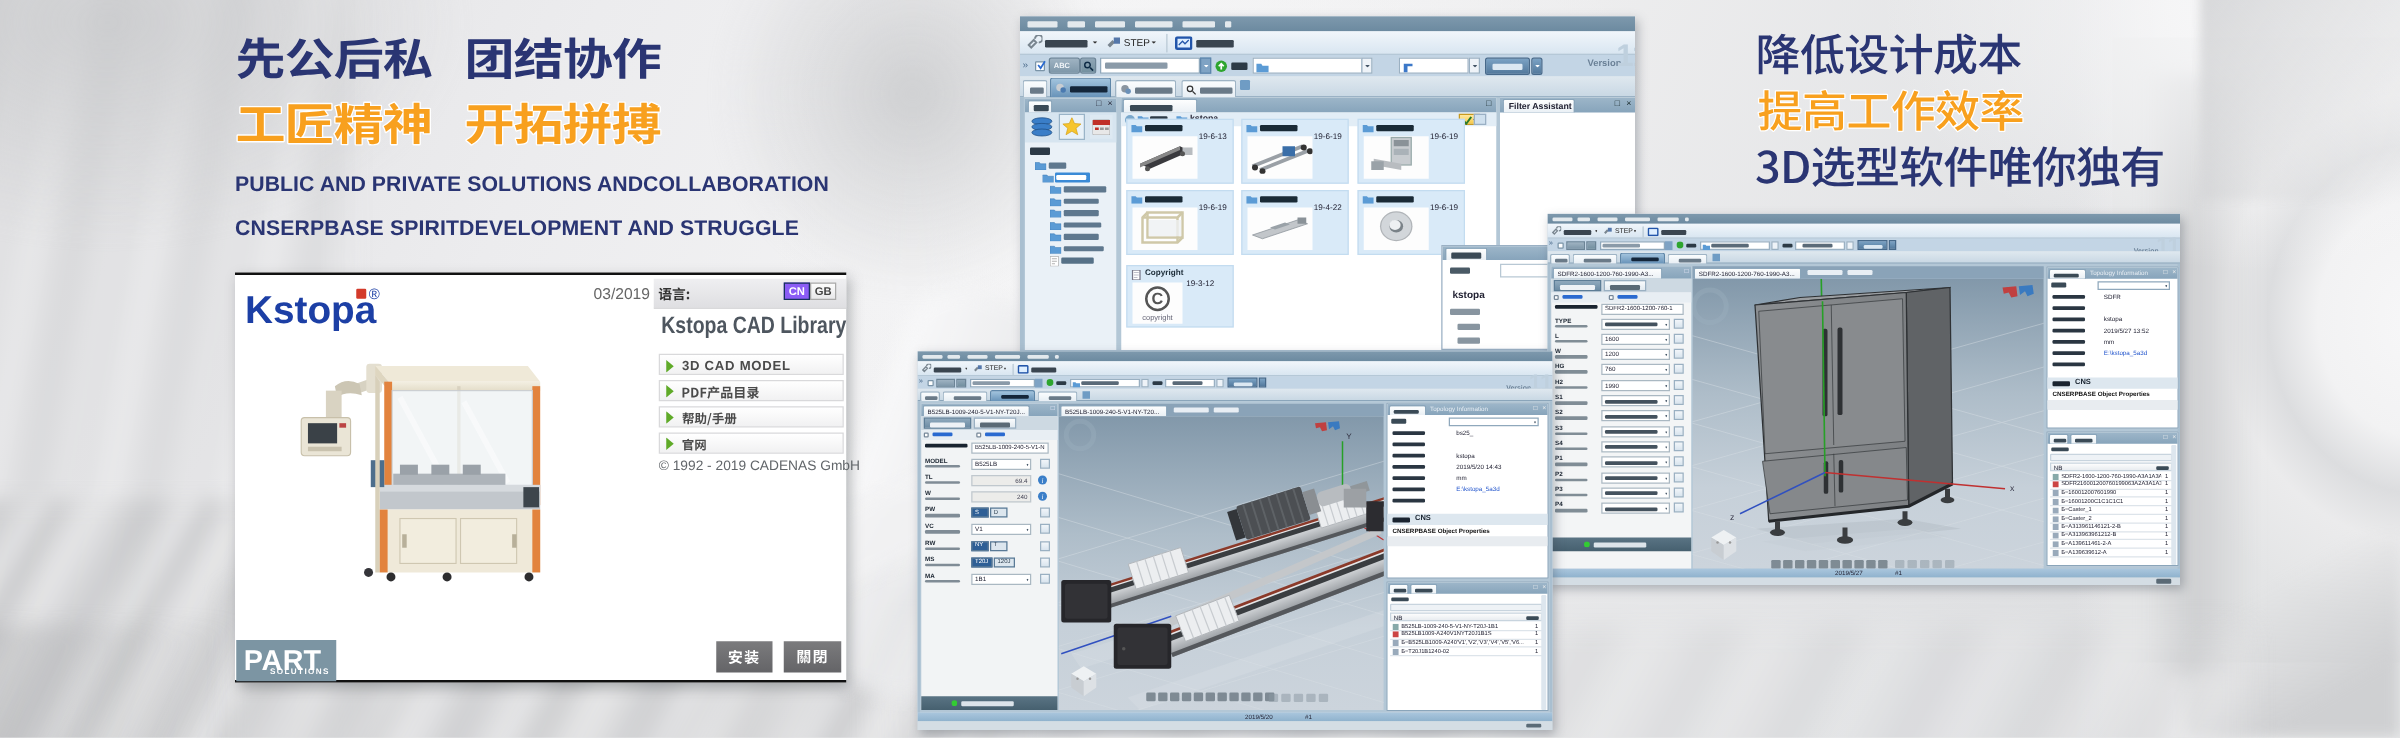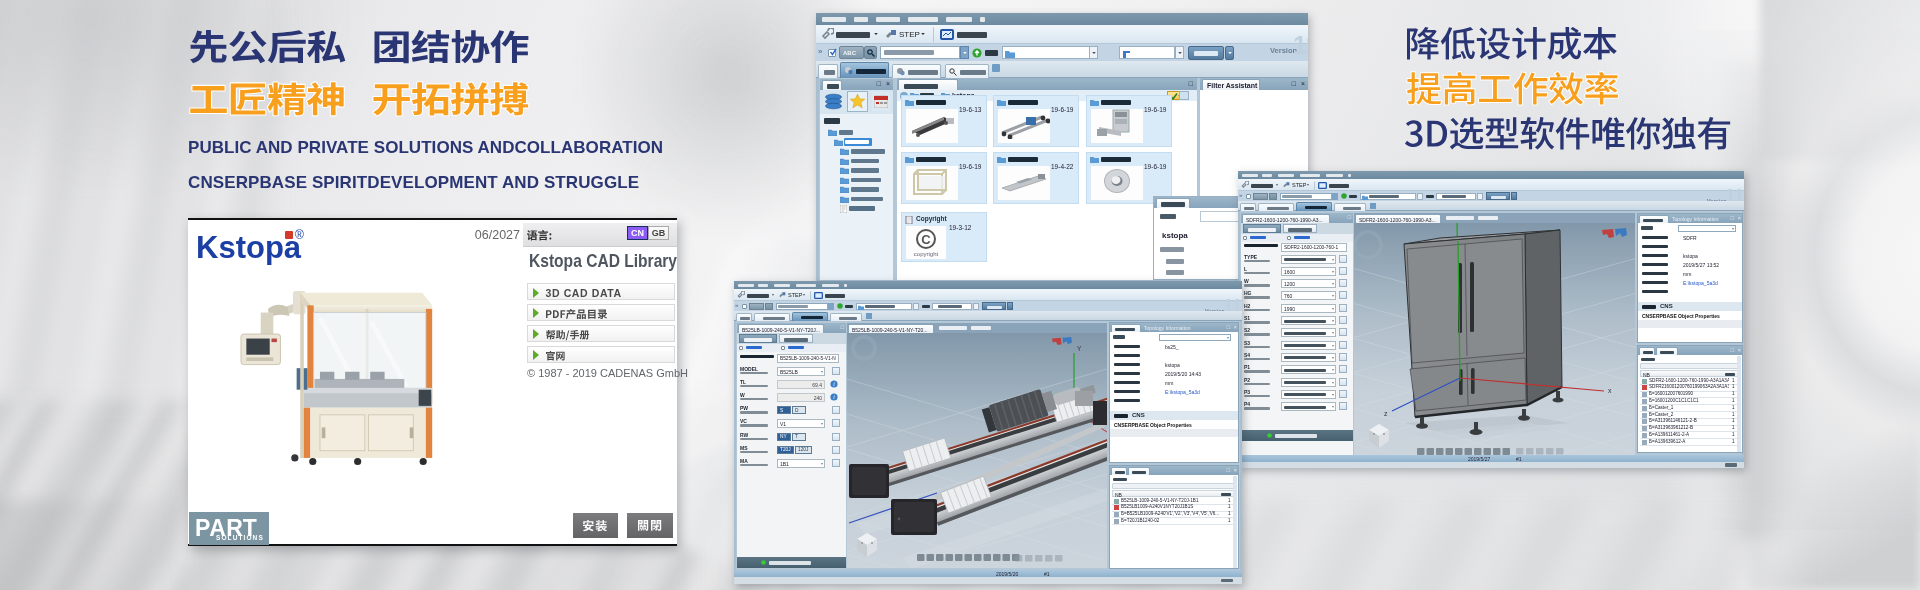--- a/index.html
+++ b/index.html
@@ -51,21 +51,21 @@
 <svg style="position:absolute;left:1404.0px;top:68.5px;" width="216.9" height="38.8" viewBox="-2.1 -32.7 216.9 38.8">
     <path d="M17.8 -21.4V-19.1H28.9V-21.4ZM17.8 -25.9V-23.6H28.9V-25.9ZM14.7 -28.4H32.1V-16.6H14.7ZM13 -14.5H34.1V-11.8H13ZM21.7 -13.1H24.9V1.2L21.7 -0.1ZM17.6 -6.8Q18.5 -4 20 -2.7Q21.5 -1.3 23.6 -0.9Q25.6 -0.5 28 -0.5Q28.4 -0.5 29.3 -0.5Q30.2 -0.5 31.4 -0.5Q32.5 -0.5 33.6 -0.5Q34.6 -0.5 35.1 -0.5Q34.9 -0.2 34.7 0.4Q34.5 0.9 34.3 1.5Q34.2 2 34.1 2.4H32.7H27.8Q25.6 2.4 23.7 2.1Q21.8 1.8 20.3 0.9Q18.7 0 17.5 -1.7Q16.3 -3.3 15.5 -6.1ZM24 -8.1H32.2V-5.5H24ZM15.3 -10.4 18.4 -10Q17.8 -5.7 16.4 -2.5Q15 0.8 12.6 2.9Q12.3 2.6 11.8 2.2Q11.4 1.9 10.9 1.5Q10.4 1.1 10 0.9Q12.4 -0.9 13.6 -3.8Q14.9 -6.7 15.3 -10.4ZM0.9 -11.3Q3.1 -11.8 6.1 -12.6Q9.1 -13.5 12.1 -14.4L12.6 -11.4Q9.8 -10.5 7 -9.6Q4.1 -8.8 1.7 -8.1ZM1.3 -22.6H12.5V-19.6H1.3ZM5.5 -29.5H8.7V-1Q8.7 0.2 8.4 0.9Q8.1 1.6 7.4 2Q6.7 2.4 5.5 2.5Q4.4 2.6 2.6 2.6Q2.6 2 2.3 1.1Q2 0.2 1.7 -0.4Q2.8 -0.4 3.7 -0.4Q4.6 -0.4 4.9 -0.4Q5.3 -0.4 5.4 -0.6Q5.5 -0.7 5.5 -1.1Z M37.6 -26H69.3V-23.2H37.6ZM46.1 -19.2V-16.6H61V-19.2ZM42.7 -21.5H64.6V-14.3H42.7ZM38.7 -12.5H67.3V-9.8H42V2.9H38.7ZM64.9 -12.5H68.3V-0.3Q68.3 0.8 68 1.4Q67.6 2 66.8 2.3Q65.9 2.6 64.6 2.6Q63.3 2.7 61.5 2.7Q61.4 2.1 61.1 1.4Q60.8 0.7 60.5 0.2Q61.2 0.2 62 0.3Q62.8 0.3 63.4 0.3Q64 0.3 64.2 0.3Q64.9 0.2 64.9 -0.3ZM51 -28.9 54.4 -29.6Q54.9 -28.6 55.4 -27.2Q55.9 -25.9 56.2 -25L52.6 -24Q52.3 -25 51.9 -26.3Q51.4 -27.7 51 -28.9ZM47.3 -8.1H61V-0.6H47.3V-3H58V-5.7H47.3ZM45.5 -8.1H48.7V1H45.5Z M74.7 -25.7H103.4V-22.2H74.7ZM72.8 -2.9H105.4V0.4H72.8ZM87 -23.9H90.8V-1.6H87Z M124.1 -23.7H141.3V-20.5H122.5ZM128.7 -16.1H140.4V-13.1H128.7ZM128.7 -8.4H140.9V-5.3H128.7ZM127 -22.7H130.5V2.9H127ZM125.3 -29.1 128.6 -28.3Q127.5 -25.5 126.2 -22.7Q124.8 -20 123.3 -17.6Q121.7 -15.3 120 -13.4Q119.8 -13.7 119.3 -14.2Q118.8 -14.6 118.3 -15.1Q117.8 -15.5 117.4 -15.7Q119.1 -17.3 120.5 -19.5Q122 -21.6 123.2 -24.1Q124.4 -26.6 125.3 -29.1ZM116.2 -29.3 119.5 -28.3Q118.3 -25.4 116.8 -22.4Q115.2 -19.5 113.3 -16.9Q111.5 -14.3 109.5 -12.3Q109.3 -12.7 109 -13.4Q108.7 -14 108.3 -14.7Q107.9 -15.4 107.6 -15.8Q109.3 -17.4 110.9 -19.6Q112.5 -21.8 113.9 -24.3Q115.3 -26.8 116.2 -29.3ZM112.5 -20.1 115.9 -23.4 115.9 -23.3V2.9H112.5Z M143.9 -24.5H160.7V-21.5H143.9ZM147.8 -21 150.7 -20.1Q150.1 -18.6 149.2 -16.9Q148.3 -15.3 147.3 -13.9Q146.3 -12.4 145.4 -11.3Q145.1 -11.5 144.7 -11.9Q144.2 -12.3 143.8 -12.7Q143.3 -13.1 143 -13.3Q144.4 -14.8 145.7 -16.9Q146.9 -18.9 147.8 -21ZM153.8 -15.4 157.1 -14.8Q155.5 -9.2 152.6 -4.9Q149.7 -0.6 145.5 2.2Q145.3 1.8 144.9 1.4Q144.4 0.9 144 0.5Q143.5 0 143.2 -0.3Q147.2 -2.6 149.9 -6.5Q152.6 -10.4 153.8 -15.4ZM153.8 -19.9 156.3 -21.2Q157.1 -20.2 158 -19.1Q158.8 -17.9 159.5 -16.8Q160.2 -15.7 160.5 -14.8L157.9 -13.3Q157.5 -14.2 156.9 -15.4Q156.2 -16.5 155.4 -17.7Q154.6 -18.9 153.8 -19.9ZM146.7 -12.4 149.2 -14.1Q150.6 -12.8 152.1 -11.3Q153.5 -9.9 154.9 -8.3Q156.2 -6.8 157.3 -5.3Q158.4 -3.9 159.2 -2.7L156.4 -0.6Q155.8 -1.8 154.7 -3.3Q153.6 -4.8 152.3 -6.4Q151 -8 149.5 -9.5Q148.1 -11 146.7 -12.4ZM164.5 -23.2H176.4V-20.2H164.5ZM165 -29.5 168.2 -29Q167.6 -25.5 166.6 -22.2Q165.7 -18.9 164.5 -16Q163.2 -13.1 161.5 -10.9Q161.3 -11.3 160.9 -11.7Q160.5 -12.2 160.1 -12.7Q159.7 -13.2 159.3 -13.5Q160.8 -15.4 161.9 -17.9Q163 -20.5 163.7 -23.4Q164.5 -26.4 165 -29.5ZM171.4 -21.2 174.6 -20.8Q173.8 -14.8 172 -10.3Q170.3 -5.7 167.4 -2.4Q164.4 0.9 160 3.1Q159.8 2.8 159.4 2.3Q159 1.8 158.5 1.4Q158 0.9 157.7 0.6Q162 -1.3 164.8 -4.3Q167.5 -7.2 169.1 -11.5Q170.7 -15.7 171.4 -21.2ZM165.1 -18.2Q166 -14.2 167.6 -10.6Q169.2 -7 171.6 -4.1Q173.9 -1.3 177 0.3Q176.6 0.6 176.2 1.1Q175.7 1.5 175.3 2Q174.9 2.5 174.6 2.9Q171.4 1 169 -2Q166.6 -5.1 164.9 -9.1Q163.3 -13.1 162.2 -17.6ZM149.1 -28.5 152 -29.6Q152.8 -28.6 153.5 -27.4Q154.2 -26.2 154.5 -25.4L151.5 -24.2Q151.2 -25.1 150.5 -26.3Q149.8 -27.5 149.1 -28.5Z M193.7 -9.8H197.3V2.9H193.7ZM179.2 -7.1H211.8V-4H179.2ZM180 -26.5H211.4V-23.5H180ZM207.2 -22.5 210 -20.8Q208.8 -19.6 207.4 -18.5Q205.9 -17.3 204.7 -16.5L202.2 -18Q203 -18.6 203.9 -19.4Q204.8 -20.1 205.7 -20.9Q206.5 -21.8 207.2 -22.5ZM197.3 -15.4 199.8 -16.3Q200.6 -15.4 201.4 -14.3Q202.2 -13.2 202.8 -12.2Q203.5 -11.1 203.8 -10.2L201.2 -9.2Q200.9 -10 200.2 -11.1Q199.6 -12.2 198.9 -13.3Q198.1 -14.5 197.3 -15.4ZM179.3 -12Q181 -12.7 183.4 -13.7Q185.8 -14.7 188.2 -15.8L188.9 -13.4Q186.9 -12.3 184.8 -11.3Q182.7 -10.2 180.9 -9.4ZM180.3 -20.5 182.6 -22.3Q183.5 -21.8 184.6 -21.1Q185.6 -20.5 186.6 -19.8Q187.5 -19.1 188.1 -18.5L185.7 -16.5Q185.2 -17.1 184.2 -17.8Q183.3 -18.5 182.3 -19.3Q181.3 -20 180.3 -20.5ZM201.7 -14 204.1 -15.8Q205.3 -15.1 206.7 -14.3Q208 -13.5 209.3 -12.6Q210.5 -11.8 211.3 -11.1L208.8 -9.1Q208.1 -9.8 206.9 -10.7Q205.7 -11.5 204.3 -12.4Q203 -13.3 201.7 -14ZM189.8 -16.6Q189.7 -16.9 189.5 -17.4Q189.4 -17.9 189.2 -18.4Q189 -18.9 188.8 -19.2Q189.2 -19.3 189.6 -19.6Q190.1 -19.9 190.5 -20.4Q190.8 -20.7 191.4 -21.5Q192.1 -22.3 192.8 -23.4Q193.6 -24.5 194.1 -25.7L197 -24.6Q195.9 -22.7 194.4 -21Q192.9 -19.3 191.5 -18.1V-18Q191.5 -18 191.3 -17.9Q191 -17.7 190.7 -17.5Q190.3 -17.3 190.1 -17Q189.8 -16.8 189.8 -16.6ZM189.8 -16.6 189.8 -18.8 191.3 -19.6 198.2 -20Q198 -19.4 197.8 -18.6Q197.7 -17.9 197.6 -17.4Q195.3 -17.3 193.9 -17.1Q192.5 -17 191.7 -16.9Q190.8 -16.8 190.4 -16.7Q190 -16.7 189.8 -16.6ZM189.1 -9.6Q189 -9.9 188.8 -10.4Q188.7 -10.9 188.5 -11.4Q188.3 -11.9 188.1 -12.3Q188.8 -12.4 189.5 -12.9Q190.2 -13.4 191.1 -14.1Q191.7 -14.5 192.6 -15.3Q193.6 -16.2 194.8 -17.4Q196.1 -18.6 197.3 -20Q198.6 -21.4 199.7 -22.8L202.4 -21.3Q199.8 -18.3 196.8 -15.7Q193.9 -13 190.9 -11V-10.9Q190.9 -10.9 190.7 -10.8Q190.4 -10.7 190 -10.5Q189.6 -10.3 189.4 -10Q189.1 -9.8 189.1 -9.6ZM189.1 -9.6 189 -11.8 190.6 -12.7 201.5 -13.6Q201.4 -13 201.4 -12.3Q201.3 -11.5 201.3 -11.1Q197.6 -10.7 195.3 -10.5Q193 -10.3 191.8 -10.1Q190.5 -10 190 -9.8Q189.4 -9.7 189.1 -9.6ZM192.7 -28.9 196.1 -29.7Q196.8 -28.9 197.5 -27.8Q198.2 -26.8 198.5 -26L195 -24.9Q194.7 -25.7 194 -26.9Q193.4 -28 192.7 -28.9Z" fill="#f8a01e" stroke="#ffffff" stroke-width="2" stroke-linejoin="round" paint-order="stroke"></path>
   </svg>
 <svg style="position:absolute;left:1404.0px;top:115.5px;" width="327.2" height="34.6" viewBox="0.0 -30.5 327.2 34.6">
     <path d="M9.6 0.5Q7.6 0.5 5.9 -0Q4.3 -0.5 3.1 -1.3Q1.9 -2.1 1 -3.1L3 -5.7Q4.2 -4.5 5.7 -3.7Q7.2 -2.8 9.3 -2.8Q10.8 -2.8 11.9 -3.4Q13 -3.9 13.7 -4.8Q14.3 -5.8 14.3 -7.1Q14.3 -8.5 13.6 -9.6Q12.9 -10.6 11.2 -11.2Q9.5 -11.8 6.5 -11.8V-14.8Q9.1 -14.8 10.6 -15.4Q12.1 -16 12.8 -17Q13.4 -18 13.4 -19.3Q13.4 -21 12.3 -22Q11.3 -23 9.4 -23Q7.8 -23 6.5 -22.3Q5.2 -21.6 4.1 -20.6L1.9 -23.1Q3.5 -24.5 5.4 -25.3Q7.2 -26.2 9.5 -26.2Q11.9 -26.2 13.7 -25.4Q15.6 -24.6 16.6 -23.2Q17.6 -21.7 17.6 -19.6Q17.6 -17.3 16.4 -15.8Q15.2 -14.3 13.1 -13.5V-13.4Q14.6 -13 15.8 -12.1Q17.1 -11.3 17.8 -10Q18.5 -8.6 18.5 -6.9Q18.5 -4.6 17.3 -2.9Q16.1 -1.3 14.1 -0.4Q12.1 0.5 9.6 0.5Z M23.4 0V-25.7H30.3Q34.4 -25.7 37.2 -24.3Q40.1 -22.8 41.6 -20Q43.1 -17.2 43.1 -13Q43.1 -8.8 41.6 -5.9Q40.1 -3 37.3 -1.5Q34.5 0 30.5 0ZM27.6 -3.3H30Q32.8 -3.3 34.8 -4.4Q36.8 -5.5 37.8 -7.6Q38.7 -9.8 38.7 -13Q38.7 -16.2 37.8 -18.3Q36.8 -20.4 34.8 -21.4Q32.8 -22.4 30 -22.4H27.6Z M56 -17.4H78.8V-14.5H56ZM60.2 -24.8H77.3V-22H60.2ZM66 -29.3H69.4V-16.2H66ZM60.2 -28.4 63.4 -27.7Q62.6 -25.1 61.4 -22.6Q60.1 -20.2 58.7 -18.5Q58.4 -18.8 57.8 -19.1Q57.3 -19.4 56.8 -19.8Q56.3 -20.1 55.8 -20.3Q57.3 -21.8 58.4 -23.9Q59.5 -26.1 60.2 -28.4ZM68.7 -15.8H72.1V-7.2Q72.1 -6.6 72.2 -6.4Q72.4 -6.2 73 -6.2Q73.1 -6.2 73.4 -6.2Q73.7 -6.2 74.1 -6.2Q74.4 -6.2 74.8 -6.2Q75.1 -6.2 75.2 -6.2Q75.6 -6.2 75.8 -6.5Q76 -6.7 76.1 -7.6Q76.2 -8.4 76.3 -10.1Q76.6 -9.9 77.1 -9.6Q77.6 -9.3 78.2 -9.1Q78.8 -9 79.2 -8.8Q79.1 -6.6 78.7 -5.3Q78.3 -4.1 77.6 -3.6Q76.8 -3.1 75.6 -3.1Q75.4 -3.1 75 -3.1Q74.5 -3.1 74 -3.1Q73.5 -3.1 73.1 -3.1Q72.7 -3.1 72.4 -3.1Q70.9 -3.1 70.1 -3.5Q69.3 -3.9 69 -4.8Q68.7 -5.7 68.7 -7.2ZM62.4 -15.8H65.8Q65.6 -13.5 65.1 -11.6Q64.6 -9.7 63.7 -8Q62.8 -6.4 61.2 -5.1Q59.6 -3.8 57.2 -2.8Q57 -3.3 56.6 -3.8Q56.3 -4.3 55.9 -4.8Q55.5 -5.2 55.1 -5.5Q57.2 -6.3 58.6 -7.3Q59.9 -8.3 60.7 -9.6Q61.5 -10.9 61.8 -12.5Q62.2 -14 62.4 -15.8ZM46.4 -26.5 49 -28.4Q50.1 -27.6 51.2 -26.6Q52.3 -25.6 53.2 -24.6Q54.1 -23.6 54.7 -22.8L51.9 -20.7Q51.4 -21.6 50.5 -22.6Q49.6 -23.6 48.5 -24.7Q47.4 -25.7 46.4 -26.5ZM53.8 -16.1V-2.7H50.6V-13H46.3V-16.1ZM53.5 -4Q54.4 -4 55.2 -3.4Q56 -2.8 57.3 -2Q59 -1 61.3 -0.8Q63.6 -0.5 66.4 -0.5Q68.4 -0.5 70.7 -0.6Q73 -0.7 75.3 -0.8Q77.6 -1 79.4 -1.2Q79.2 -0.8 79 -0.1Q78.8 0.5 78.6 1.2Q78.5 1.8 78.4 2.2Q77.4 2.3 75.9 2.4Q74.4 2.4 72.7 2.5Q71 2.5 69.3 2.6Q67.7 2.6 66.4 2.6Q63.2 2.6 60.9 2.2Q58.6 1.9 56.8 0.9Q55.8 0.2 54.9 -0.4Q54.1 -1 53.5 -1Q52.8 -1 52 -0.4Q51.1 0.1 50.1 1.1Q49.2 2 48.2 3.1L45.9 0.2Q47.2 -0.9 48.6 -1.9Q49.9 -2.8 51.2 -3.4Q52.5 -4 53.5 -4Z M83.3 -28.1H99.7V-25.2H83.3ZM82.1 -20.9H100.5V-18H82.1ZM81.6 -1.3H114.2V1.8H81.6ZM85.3 -8H110.4V-5H85.3ZM93.5 -27H96.7V-10.8H93.5ZM96.2 -11.4H99.7V0.9H96.2ZM102.4 -27.5H105.5V-15.7H102.4ZM109 -29.2H112.3V-13.8Q112.3 -12.6 112 -11.9Q111.7 -11.3 110.8 -10.9Q109.9 -10.5 108.5 -10.4Q107.1 -10.3 105.2 -10.3Q105.1 -11 104.8 -11.8Q104.5 -12.7 104.1 -13.3Q105.6 -13.3 106.7 -13.3Q107.9 -13.2 108.3 -13.3Q108.8 -13.3 108.9 -13.4Q109 -13.5 109 -13.9ZM86.5 -26.9H89.6V-20.9Q89.6 -19 89.2 -17Q88.8 -15 87.5 -13.1Q86.3 -11.3 83.8 -9.9Q83.6 -10.2 83.2 -10.7Q82.8 -11.1 82.4 -11.6Q81.9 -12 81.6 -12.2Q83.8 -13.4 84.8 -14.9Q85.9 -16.3 86.2 -17.9Q86.5 -19.5 86.5 -20.9Z M136.1 -24.3H147.5V-21.3H136.1ZM136.2 -29.5 139.5 -29Q139.1 -26.1 138.4 -23.3Q137.6 -20.5 136.7 -18.1Q135.7 -15.7 134.4 -13.9Q134.1 -14.1 133.6 -14.5Q133.1 -14.9 132.6 -15.2Q132 -15.5 131.6 -15.7Q132.9 -17.4 133.8 -19.5Q134.7 -21.7 135.3 -24.3Q135.9 -26.8 136.2 -29.5ZM146.7 -24.3H147.2L147.7 -24.4L150 -23.8Q149.6 -22.2 149.2 -20.4Q148.8 -18.6 148.4 -17Q148 -15.4 147.6 -14.2L144.8 -14.9Q145.2 -16 145.5 -17.5Q145.8 -19 146.2 -20.7Q146.5 -22.3 146.7 -23.8ZM138.9 -18H142.2V-16.4Q142.2 -14.4 141.9 -11.9Q141.6 -9.5 140.8 -6.9Q140 -4.3 138.2 -1.8Q136.5 0.7 133.5 3Q133.2 2.6 132.8 2.2Q132.3 1.8 131.8 1.4Q131.3 1 130.9 0.7Q133.7 -1.3 135.3 -3.5Q136.9 -5.8 137.7 -8.1Q138.5 -10.4 138.7 -12.5Q138.9 -14.7 138.9 -16.4ZM141.9 -13.4Q142.6 -10.4 143.6 -7.7Q144.7 -5 146.4 -3Q148 -1 150.3 0.2Q149.9 0.5 149.5 1Q149 1.5 148.7 2Q148.3 2.5 148 2.9Q145.6 1.5 143.8 -0.9Q142.1 -3.2 141 -6.3Q139.8 -9.4 139.1 -12.9ZM116.9 -25.5H132.5V-22.4H116.9ZM125 -19.8H128.1V2.8H125ZM116.5 -6.2Q118.5 -6.4 121.1 -6.8Q123.7 -7.1 126.7 -7.5Q129.6 -7.9 132.5 -8.3L132.7 -5.3Q128.6 -4.6 124.5 -4Q120.4 -3.3 117.2 -2.8ZM118.5 -11.3Q118.4 -11.6 118.2 -12.1Q118 -12.6 117.8 -13.2Q117.6 -13.7 117.4 -14.1Q118 -14.3 118.4 -15Q118.9 -15.7 119.4 -16.9Q119.7 -17.5 120.2 -18.7Q120.7 -20 121.3 -21.7Q121.9 -23.5 122.5 -25.5Q123.1 -27.4 123.5 -29.4L126.8 -28.8Q126.1 -25.9 125.1 -23.1Q124.1 -20.3 123.1 -17.7Q122 -15.1 120.9 -13.1V-13Q120.9 -13 120.5 -12.8Q120.2 -12.6 119.7 -12.4Q119.2 -12.1 118.9 -11.8Q118.5 -11.5 118.5 -11.3ZM118.5 -11.3V-13.9L120.2 -14.8H132.2L132.2 -11.8H121.4Q120.4 -11.8 119.6 -11.6Q118.7 -11.5 118.5 -11.3Z M172.2 -29H175.6V2.9H172.2ZM166 -27.6 169.3 -27Q168.8 -24.6 168.1 -22.3Q167.4 -19.9 166.5 -17.9Q165.6 -15.8 164.6 -14.3Q164.3 -14.5 163.7 -14.8Q163.2 -15.1 162.6 -15.4Q162.1 -15.7 161.6 -15.9Q162.7 -17.3 163.5 -19.2Q164.3 -21.1 165 -23.3Q165.6 -25.4 166 -27.6ZM166.8 -22.5H183.6V-19.3H165.9ZM162.1 -12.3H185.2V-9H162.1ZM159.9 -29.3 163.1 -28.4Q162 -25.4 160.5 -22.5Q159 -19.6 157.2 -17Q155.4 -14.4 153.5 -12.4Q153.3 -12.8 153 -13.4Q152.7 -14.1 152.3 -14.7Q151.9 -15.4 151.6 -15.8Q153.3 -17.4 154.8 -19.6Q156.4 -21.8 157.7 -24.3Q159 -26.8 159.9 -29.3ZM156.3 -20.1 159.5 -23.2 159.6 -23.2V2.9H156.3Z M203.9 -16.4H219.2V-13.4H203.9ZM203.9 -9.6H219.2V-6.6H203.9ZM203.8 -2.5H220.6V0.5H203.8ZM210.6 -22.1H213.8V-0.9H210.6ZM205.3 -23.2H220V-20.2H205.3V3H202.1V-21.2L204.1 -23.2ZM205 -29.3 208.4 -28.4Q207.5 -26 206.2 -23.4Q205 -20.8 203.4 -18.4Q201.9 -16 200.1 -14.1Q199.8 -14.5 199.5 -15Q199.1 -15.5 198.7 -15.9Q198.3 -16.4 198 -16.7Q199.6 -18.3 200.9 -20.5Q202.3 -22.7 203.3 -25Q204.4 -27.3 205 -29.3ZM209.8 -28.1 212.6 -29.2Q213.4 -28 214.1 -26.6Q214.9 -25.2 215.2 -24.2L212.2 -22.9Q211.9 -23.9 211.2 -25.4Q210.5 -26.9 209.8 -28.1ZM190.2 -26.4H198.2V-5.7H190.2V-8.9H195.1V-23.2H190.2ZM188.5 -26.4H191.6V-3H188.5Z M238 -29.3 241.4 -28.6Q240.6 -25.8 239.6 -23.2Q238.6 -20.5 237.4 -18.2Q236.1 -15.9 234.7 -14.1Q234.4 -14.4 233.9 -14.8Q233.4 -15.2 232.9 -15.6Q232.4 -16 232 -16.3Q233.3 -17.8 234.5 -19.9Q235.6 -22 236.5 -24.4Q237.4 -26.8 238 -29.3ZM237.2 -14.2 240.6 -13.6Q240 -11.3 239.2 -9.1Q238.4 -7 237.5 -5.1Q236.5 -3.2 235.4 -1.7Q235.1 -2 234.6 -2.3Q234 -2.7 233.5 -3Q232.9 -3.3 232.5 -3.5Q234.1 -5.4 235.3 -8.3Q236.5 -11.2 237.2 -14.2ZM238.2 -22.9H253.8V-19.9H236.9ZM243.1 -21.6H246.5V-0.9Q246.5 0.4 246.2 1.1Q245.9 1.9 245.1 2.3Q244.2 2.7 243 2.8Q241.8 3 240 3Q239.9 2.3 239.6 1.3Q239.2 0.3 238.8 -0.4Q240.1 -0.3 241.1 -0.3Q242.2 -0.3 242.5 -0.3Q242.9 -0.3 243 -0.5Q243.1 -0.6 243.1 -0.9ZM248.5 -13.5 251.6 -14.5Q252.6 -12.7 253.5 -10.6Q254.3 -8.5 254.9 -6.5Q255.6 -4.5 255.9 -2.9L252.6 -1.8Q252.4 -3.4 251.8 -5.4Q251.1 -7.5 250.3 -9.6Q249.5 -11.7 248.5 -13.5ZM252.8 -22.9H253.3L253.8 -23.1L256.2 -22.6Q255.9 -20.6 255.4 -18.4Q255 -16.3 254.6 -14.8L251.7 -15.3Q251.9 -16.2 252.1 -17.5Q252.3 -18.7 252.5 -20Q252.7 -21.3 252.8 -22.5ZM230.6 -29.3 233.8 -28.4Q232.6 -25.4 231 -22.5Q229.5 -19.6 227.6 -17Q225.8 -14.4 223.8 -12.4Q223.7 -12.8 223.3 -13.4Q223 -14.1 222.6 -14.7Q222.3 -15.4 221.9 -15.8Q223.7 -17.4 225.3 -19.6Q226.9 -21.8 228.2 -24.3Q229.6 -26.8 230.6 -29.3ZM227 -20.1 230.2 -23.2 230.2 -23.2V2.9H227Z M278.5 -29.4H282V-0.4H278.5ZM269 -1.5Q271.5 -1.7 274.7 -2Q278 -2.3 281.7 -2.6Q285.3 -3 289 -3.4L289 -0.2Q285.6 0.3 282.1 0.7Q278.6 1 275.4 1.4Q272.2 1.7 269.6 2ZM284.3 -7.4 287.5 -8.3Q288.3 -6.7 289.1 -4.9Q289.9 -3 290.7 -1.3Q291.4 0.4 291.8 1.7L288.4 2.8Q288 1.5 287.3 -0.2Q286.7 -2 285.9 -3.9Q285.1 -5.8 284.3 -7.4ZM274.2 -19.9V-12.2H286.2V-19.9ZM270.9 -22.8H289.7V-9.4H270.9ZM258.5 -27.1 260.9 -28.9Q263.5 -26.8 265 -24.6Q266.5 -22.4 267.3 -20.1Q268.1 -17.8 268.3 -15.3Q268.6 -12.9 268.6 -10.4Q268.6 -7.9 268.4 -5.6Q268.3 -3.3 267.8 -1.5Q267.4 0.3 266.6 1.3Q266.2 1.8 265.7 2.1Q265.2 2.5 264.5 2.6Q263.5 2.8 262.4 2.8Q261.3 2.8 260.1 2.8Q260 2 259.8 1.2Q259.6 0.3 259.1 -0.4Q260.5 -0.3 261.4 -0.3Q262.4 -0.3 263 -0.3Q263.8 -0.4 264.2 -1Q264.6 -1.5 264.9 -2.9Q265.1 -4.3 265.2 -6.3Q265.4 -8.3 265.4 -10.5Q265.4 -12.9 265.1 -15.1Q264.8 -17.3 264.1 -19.3Q263.4 -21.4 262.1 -23.4Q260.7 -25.3 258.5 -27.1ZM265.6 -16.3 268.1 -14.8Q267.3 -13.1 266 -11.3Q264.6 -9.5 263.2 -7.9Q261.7 -6.3 260.2 -5.2Q259.8 -5.8 259.1 -6.5Q258.5 -7.3 257.9 -7.7Q259.3 -8.6 260.8 -10Q262.3 -11.4 263.6 -13.1Q264.8 -14.7 265.6 -16.3ZM267.2 -28.8 270.2 -27.4Q268.4 -24.3 265.8 -21.4Q263.2 -18.5 260.3 -16.4Q260.1 -16.7 259.7 -17.1Q259.3 -17.5 258.8 -17.9Q258.4 -18.3 258 -18.5Q259.8 -19.8 261.6 -21.5Q263.3 -23.2 264.8 -25.1Q266.2 -27 267.2 -28.8Z M294.4 -25.1H326.2V-22H294.4ZM303.6 -12.6H320V-9.8H303.6ZM301.2 -18.5H319.5V-15.6H304.5V2.9H301.2ZM318.7 -18.5H322.1V-0.9Q322.1 0.4 321.7 1.2Q321.4 2 320.4 2.4Q319.4 2.7 317.9 2.8Q316.3 2.9 314 2.9Q313.9 2.2 313.6 1.3Q313.3 0.4 313 -0.3Q314.1 -0.3 315.1 -0.2Q316.1 -0.2 316.8 -0.2Q317.6 -0.2 317.9 -0.2Q318.4 -0.2 318.6 -0.4Q318.7 -0.6 318.7 -0.9ZM305.9 -29.5 309.4 -28.7Q308.2 -24.8 306.3 -21.1Q304.4 -17.3 301.8 -14Q299.2 -10.7 295.7 -8.4Q295.5 -8.7 295.1 -9.2Q294.6 -9.7 294.2 -10.1Q293.8 -10.6 293.5 -10.9Q295.9 -12.5 297.9 -14.6Q299.9 -16.7 301.4 -19.2Q303 -21.6 304.1 -24.3Q305.2 -26.9 305.9 -29.5ZM303.6 -6.7H320V-3.9H303.6Z" fill="#2a3573"></path>
   </svg>
 <div class="abs" style="left:188px;top:218px;width:489px;height:328px;background:#fff;border-top:2px solid #111;border-bottom:2px solid #111;box-shadow:3px 4px 10px rgba(80,85,90,.4)">
 <div class="abs" style="left:8px;top:10px;font-size:31px;font-weight:bold;color:#1c3fa5;letter-spacing:0px;font-family:'Liberation Sans',sans-serif">Kstopa</div>
 <i style="position:absolute;left:97px;top:11px;width:7.5px;height:7.5px;background:#d33a2a;border-radius:1px"></i>
 <div class="abs" style="left:107px;top:8px;font-size:12px;color:#1c3fa5">®</div>
-<div class="abs" style="left:250px;top:8px;width:82px;text-align:right;font-size:12.5px;color:#666">06/2027</div>
+<div class="abs" style="left:250px;top:8px;width:82px;text-align:right;font-size:12.5px;color:#666">03/2019</div>
 <svg class="abs" style="left:26px;top:62px" width="220" height="184" viewBox="0 0 245 205">
 <defs>
 <linearGradient id="mg1" x1="0" y1="0" x2="0" y2="1">
           <stop offset="0" stop-color="#f3efe2"></stop>
           <stop offset="1" stop-color="#e4ddc9"></stop>
         </linearGradient>
 <linearGradient id="mg2" x1="0" y1="0" x2="1" y2="0">
           <stop offset="0" stop-color="#d8d0ba"></stop>
           <stop offset="1" stop-color="#efe9d8"></stop>
         </linearGradient>
@@ -124,21 +124,21 @@
 <svg style="position:absolute;left:338.0px;top:9.0px;" width="26.4" height="12.4" viewBox="-0.6 -10.4 26.4 12.4">
       <path d="M0.8 -8.4C1.5 -7.9 2.2 -7.1 2.6 -6.6L3.5 -7.5C3.1 -8 2.3 -8.7 1.7 -9.2ZM4.2 -7V-5.9H5.5L5.2 -4.9H3.5V-3.7H10.7V-4.9H9.5C9.5 -5.5 9.6 -6.3 9.6 -7L8.7 -7.1L8.5 -7H7.1L7.2 -7.8H10.3V-9H3.9V-7.8H5.9L5.7 -7ZM6.6 -4.9 6.8 -5.9H8.3L8.2 -4.9ZM1.8 0.8C2 0.6 2.4 0.3 4.3 -1V1H5.5V0.6H8.6V0.9H10V-3.1H4.3V-1.2C4.2 -1.5 4.1 -1.9 4 -2.2L2.9 -1.4V-6H0.4V-4.7H1.7V-1.3C1.7 -0.8 1.4 -0.5 1.2 -0.3C1.4 -0 1.7 0.5 1.8 0.8ZM5.5 -0.5V-1.9H8.6V-0.5Z M13 -4.4V-3.3H20.1V-4.4ZM13 -6.1V-5.1H20.1V-6.1ZM12.9 -2.6V1H14.2V0.6H18.8V0.9H20.2V-2.6ZM14.2 -0.5V-1.5H18.8V-0.5ZM15.3 -9.1C15.6 -8.7 15.9 -8.2 16 -7.9H11.5V-6.7H21.5V-7.9H17.6C17.4 -8.3 17 -8.9 16.7 -9.4Z M23.8 -4C24.4 -4 24.8 -4.5 24.8 -5.1C24.8 -5.7 24.4 -6.1 23.8 -6.1C23.2 -6.1 22.8 -5.7 22.8 -5.1C22.8 -4.5 23.2 -4 23.8 -4ZM23.8 0.2C24.4 0.2 24.8 -0.3 24.8 -0.9C24.8 -1.5 24.4 -2 23.8 -2C23.2 -2 22.8 -1.5 22.8 -0.9C22.8 -0.3 23.2 0.2 23.8 0.2Z" fill="#333"></path>
     </svg>
 <div class="abs" style="left:439px;top:6px;width:21px;height:14px;background:#8b5cf6;border:1px solid #16305c;color:#fff;font-size:9px;font-weight:bold;text-align:center;line-height:13px">CN</div>
 <div class="abs" style="left:460px;top:6px;width:21px;height:14px;background:linear-gradient(#fcfcfc,#e8e8ea);border:1px solid #aaa;color:#444;font-size:9px;font-weight:bold;text-align:center;line-height:13px">GB</div>
 <div class="abs" style="left:341px;top:30px;font-size:19px;font-weight:bold;color:#4e565f;white-space:nowrap;transform:scaleX(0.82);transform-origin:left top">Kstopa CAD Library</div>
 <div class="abs" style="left:338.5px;top:63px;width:148px;height:17px;background:linear-gradient(#ffffff,#f1f1f2);border:1px solid #d9d9db">
       <svg class="abs" style="left:4px;top:3.5px" width="8" height="10" viewBox="0 0 8 10">
         <path d="M1 0 L7 5 L1 10 Z" fill="#5faa28"></path>
       </svg>
-      <div class="abs" style="left:18px;top:3px;font-size:10.5px;font-weight:bold;color:#4a4a4a;letter-spacing:.6px">3D CAD DATA</div>
+      <div class="abs" style="left:18px;top:3px;font-size:10.5px;font-weight:bold;color:#4a4a4a;letter-spacing:.6px">3D CAD MODEL</div>
     </div>
 <div class="abs" style="left:338.5px;top:83.8px;width:148px;height:17px;background:linear-gradient(#ffffff,#f1f1f2);border:1px solid #d9d9db">
       <svg class="abs" style="left:4px;top:3.5px" width="8" height="10" viewBox="0 0 8 10">
         <path d="M1 0 L7 5 L1 10 Z" fill="#5faa28"></path>
       </svg>
       <svg style="position:absolute;left:17.0px;top:3.5px;" width="63.2" height="12.1" viewBox="0.0 -10.0 63.2 12.1">
         <path d="M1 0H2.5V-2.8H3.5C5.2 -2.8 6.6 -3.6 6.6 -5.3C6.6 -7.2 5.2 -7.8 3.5 -7.8H1ZM2.5 -4V-6.5H3.4C4.5 -6.5 5 -6.2 5 -5.3C5 -4.4 4.5 -4 3.4 -4Z M8 0H10.2C12.5 0 13.9 -1.3 13.9 -3.9C13.9 -6.5 12.5 -7.8 10.1 -7.8H8ZM9.5 -1.3V-6.5H10C11.4 -6.5 12.3 -5.8 12.3 -3.9C12.3 -2 11.4 -1.3 10 -1.3Z M15.5 0H17V-3.2H19.8V-4.5H17V-6.5H20.2V-7.8H15.5Z M24.9 -8.7C25 -8.4 25.2 -8.1 25.3 -7.8H21.7V-6.6H24.1L23.2 -6.2C23.5 -5.9 23.8 -5.4 24 -5H21.8V-3.5C21.8 -2.4 21.7 -0.9 20.9 0.2C21.2 0.3 21.7 0.8 22 1.1C22.9 -0.2 23.1 -2.2 23.1 -3.5V-3.7H30.5V-5H28.2L29.1 -6.2L27.7 -6.6C27.5 -6.1 27.2 -5.4 26.9 -5H24.5L25.2 -5.3C25.1 -5.7 24.7 -6.2 24.4 -6.6H30.3V-7.8H26.8C26.7 -8.2 26.4 -8.6 26.2 -9Z M34.5 -7.3H38.2V-5.9H34.5ZM33.3 -8.5V-4.7H39.5V-8.5ZM31.9 -3.8V0.9H33.1V0.4H34.6V0.9H35.9V-3.8ZM33.1 -0.8V-2.6H34.6V-0.8ZM36.8 -3.8V0.9H38V0.4H39.7V0.9H40.9V-3.8ZM38 -0.8V-2.6H39.7V-0.8Z M44.4 -4.7H49.3V-3.5H44.4ZM44.4 -5.9V-7.1H49.3V-5.9ZM44.4 -2.3H49.3V-1.1H44.4ZM43.1 -8.3V0.8H44.4V0.2H49.3V0.8H50.6V-8.3Z M53.4 -3.1C54 -2.7 54.9 -2.1 55.3 -1.7L56.2 -2.6C55.7 -3 54.9 -3.5 54.2 -3.9ZM53.4 -8.4V-7.3H59.5L59.5 -6.7H53.8V-5.6H59.5L59.4 -5H52.8V-3.9H56.7V-2.3C55.2 -1.7 53.7 -1.1 52.7 -0.8L53.4 0.4C54.3 -0 55.5 -0.5 56.7 -1.1V-0.3C56.7 -0.1 56.6 -0.1 56.5 -0.1C56.3 -0.1 55.7 -0.1 55.2 -0.1C55.4 0.2 55.6 0.7 55.6 1C56.4 1 57 1 57.4 0.8C57.9 0.6 58 0.4 58 -0.2V-1.7C58.9 -0.7 60 0.1 61.3 0.6C61.5 0.2 61.9 -0.3 62.2 -0.5C61.2 -0.8 60.3 -1.2 59.6 -1.8C60.2 -2.2 60.9 -2.7 61.6 -3.2L60.5 -3.9H62V-5H60.8C60.9 -6.1 60.9 -7.3 61 -8.4L59.9 -8.5L59.7 -8.4ZM58 -3.9H60.4C60 -3.5 59.4 -3 58.8 -2.5C58.5 -2.9 58.2 -3.3 58 -3.7Z" fill="#4a4a4a"></path>
       </svg>
     </div>
 <div class="abs" style="left:338.5px;top:104.7px;width:148px;height:17px;background:linear-gradient(#ffffff,#f1f1f2);border:1px solid #d9d9db">
@@ -150,21 +150,21 @@
       </svg>
     </div>
 <div class="abs" style="left:338.5px;top:125.8px;width:148px;height:17px;background:linear-gradient(#ffffff,#f1f1f2);border:1px solid #d9d9db">
       <svg class="abs" style="left:4px;top:3.5px" width="8" height="10" viewBox="0 0 8 10">
         <path d="M1 0 L7 5 L1 10 Z" fill="#5faa28"></path>
       </svg>
       <svg style="position:absolute;left:17.0px;top:3.5px;" width="20.6" height="11.5" viewBox="-0.4 -9.6 20.6 11.5">
         <path d="M3.1 -4.9H6.9V-4.2H3.1ZM1.9 -6V0.9H3.1V0.5H7.2V0.8H8.4V-2.5H3.1V-3.1H8.1V-6ZM3.1 -1.4H7.2V-0.6H3.1ZM4.3 -8.3C4.4 -8.1 4.4 -7.9 4.5 -7.7H0.6V-5.7H1.8V-6.5H8.1V-5.7H9.4V-7.7H5.9C5.8 -8 5.6 -8.3 5.5 -8.6Z M13.2 -3.4C12.9 -2.5 12.5 -1.7 12 -1.2V-4.9C12.4 -4.4 12.8 -3.9 13.2 -3.4ZM10.8 -7.9V0.9H12V-0.8C12.2 -0.6 12.5 -0.4 12.7 -0.3C13.2 -0.9 13.6 -1.6 13.9 -2.4C14.2 -2.1 14.4 -1.8 14.5 -1.6L15.2 -2.4C15 -2.8 14.7 -3.2 14.3 -3.6C14.6 -4.4 14.7 -5.3 14.9 -6.3L13.8 -6.4C13.7 -5.8 13.6 -5.2 13.5 -4.6C13.2 -5 12.9 -5.4 12.6 -5.7L12 -5.1V-6.8H18.1V-0.6C18.1 -0.4 18 -0.3 17.8 -0.3C17.6 -0.3 16.8 -0.3 16.2 -0.3C16.4 -0 16.6 0.5 16.6 0.9C17.6 0.9 18.2 0.8 18.7 0.7C19.1 0.5 19.2 0.1 19.2 -0.6V-7.9ZM14.7 -5C15.1 -4.5 15.6 -4 15.9 -3.5C15.6 -2.4 15.1 -1.5 14.4 -0.8C14.7 -0.7 15.2 -0.4 15.4 -0.2C15.9 -0.8 16.3 -1.5 16.7 -2.4C16.9 -2 17.1 -1.6 17.2 -1.3L18 -2.1C17.8 -2.5 17.5 -3.1 17.1 -3.6C17.3 -4.4 17.5 -5.3 17.6 -6.2L16.5 -6.4C16.5 -5.8 16.4 -5.2 16.3 -4.7C16 -5 15.7 -5.4 15.4 -5.7Z" fill="#4a4a4a"></path>
       </svg>
     </div>
-<div class="abs" style="left:339px;top:147px;font-size:11px;color:#62666a;white-space:nowrap">© 1987 - 2019 CADENAS GmbH</div>
+<div class="abs" style="left:339px;top:147px;font-size:11px;color:#62666a;white-space:nowrap">© 1992 - 2019 CADENAS GmbH</div>
 <div class="abs" style="left:385px;top:293px;width:45px;height:25px;background:linear-gradient(#7b7b7d,#646467)"></div>
 <svg style="position:absolute;left:394.0px;top:299.0px;z-index:3" width="26.0" height="13.4" viewBox="-0.3 -11.2 26.0 13.4">
       <path d="M4.7 -9.9C4.8 -9.6 5 -9.2 5.1 -8.9H0.9V-6.2H2.4V-7.6H9.6V-6.2H11.1V-8.9H6.9C6.7 -9.3 6.4 -9.8 6.2 -10.2ZM7.5 -4.2C7.2 -3.5 6.8 -2.9 6.3 -2.4C5.6 -2.7 5 -2.9 4.3 -3.1C4.5 -3.5 4.8 -3.8 5 -4.2ZM2.1 -2.5C3 -2.2 3.9 -1.8 4.9 -1.5C3.8 -0.9 2.4 -0.5 0.7 -0.3C1 0.1 1.4 0.7 1.6 1.1C3.6 0.7 5.2 0.1 6.5 -0.8C7.9 -0.1 9.3 0.5 10.1 1.1L11.3 -0.1C10.4 -0.7 9.1 -1.3 7.7 -1.8C8.3 -2.5 8.8 -3.3 9.2 -4.2H11.3V-5.5H5.7C6 -6 6.2 -6.5 6.4 -7L4.8 -7.3C4.6 -6.7 4.3 -6.1 4 -5.5H0.7V-4.2H3.2C2.8 -3.6 2.5 -3 2.1 -2.6Z M13.6 -8.8C14.1 -8.5 14.8 -7.9 15.1 -7.5L15.9 -8.4C15.6 -8.8 14.9 -9.3 14.4 -9.6ZM18 -4.4 18.2 -3.9H13.5V-2.8H17.1C16.1 -2.2 14.7 -1.7 13.3 -1.5C13.6 -1.2 13.9 -0.7 14.1 -0.4C14.7 -0.6 15.3 -0.7 15.9 -1V-0.8C15.9 -0.2 15.5 -0 15.2 0.1C15.4 0.3 15.6 0.9 15.6 1.2C15.9 1 16.4 0.9 19.8 0.2C19.8 -0.1 19.9 -0.6 19.9 -1L17.3 -0.5V-1.6C17.9 -1.9 18.5 -2.3 18.9 -2.7C19.9 -0.7 21.4 0.5 23.9 1C24 0.6 24.4 0.1 24.7 -0.2C23.7 -0.3 22.8 -0.6 22.1 -1C22.7 -1.3 23.4 -1.7 24 -2.1L23.1 -2.8H24.5V-3.9H19.9C19.8 -4.2 19.6 -4.5 19.4 -4.8ZM21.2 -1.7C20.8 -2 20.5 -2.4 20.3 -2.8H22.9C22.4 -2.4 21.7 -2 21.2 -1.7ZM20.3 -10.2V-8.8H17.7V-7.6H20.3V-6.1H18V-4.9H24.1V-6.1H21.7V-7.6H24.4V-8.8H21.7V-10.2ZM13.3 -6.1 13.8 -4.9C14.5 -5.2 15.2 -5.5 16 -5.8V-4.4H17.3V-10.2H16V-7.1C15 -6.7 14 -6.3 13.3 -6.1Z" fill="#fff"></path>
     </svg>
 <div class="abs" style="left:439px;top:293px;width:46px;height:25px;background:linear-gradient(#7b7b7d,#646467)"></div>
 <svg style="position:absolute;left:449.0px;top:299.0px;z-index:3" width="25.2" height="12.8" viewBox="-0.1 -10.7 25.2 12.8">
       <path d="M3 -2.5C3.2 -2.6 3.5 -2.6 5.2 -2.8L5.2 -2.5H4.7V-1.4V-1.3H4V-2.3H3.1V-0.5H4.5C4.3 -0.2 3.9 0 3.3 0.2C3.5 0.4 3.8 0.8 3.9 1C5.5 0.5 5.7 -0.4 5.7 -1.4V-2.5H5.5L6 -2.7C5.9 -3 5.7 -3.6 5.5 -4L4.8 -3.8L5 -3.4L4.2 -3.4C4.8 -3.8 5.3 -4.3 5.8 -4.8L5.1 -5.3C4.9 -5.1 4.8 -4.9 4.6 -4.7L4 -4.7C4.3 -4.9 4.6 -5.3 4.8 -5.6L4.4 -5.8H5.6V-9.7H0.9V1.1H2.3V-5.8H3.9C3.7 -5.4 3.3 -5.1 3.2 -5C3.1 -4.8 2.9 -4.8 2.8 -4.7C2.9 -4.5 3 -4.1 3.1 -3.9V-3.9C3.2 -3.9 3.4 -4 3.9 -4C3.7 -3.8 3.5 -3.7 3.4 -3.6C3.2 -3.4 3 -3.3 2.8 -3.3C2.9 -3.1 3 -2.7 3 -2.5ZM6.3 -3.9C6.4 -3.9 6.6 -4 7.2 -4C6.9 -3.8 6.7 -3.7 6.6 -3.6C6.4 -3.4 6.2 -3.3 6 -3.3C6.1 -3.1 6.2 -2.7 6.3 -2.5H6.2V0.9H7.2V-0.5H8V-0.2H8.6C8.7 0.2 8.8 0.7 8.9 1C9.7 1 10.2 1 10.6 0.8C11 0.5 11.1 0.1 11.1 -0.6V-9.7H6.4V-5.8H7.1C6.9 -5.4 6.5 -5 6.4 -4.9C6.3 -4.8 6.1 -4.8 6 -4.7C6.1 -4.5 6.3 -4.1 6.3 -3.9ZM8 -2.3V-1.3H7.2V-2.5H6.5C6.7 -2.6 7.2 -2.7 8.4 -2.8L8.5 -2.4L9.3 -2.7C9.1 -3 8.9 -3.6 8.7 -4L8 -3.8L8.2 -3.4L7.4 -3.3C8 -3.8 8.5 -4.3 9 -4.8L8.3 -5.3C8.2 -5.1 8 -4.9 7.8 -4.7L7.2 -4.7C7.5 -4.9 7.8 -5.2 8 -5.6L7.5 -5.8H9.7V-0.6C9.7 -0.4 9.7 -0.4 9.5 -0.4H8.9V-2.3ZM4.2 -7.3V-6.8H2.3V-7.3ZM4.2 -8.2H2.3V-8.8H4.2ZM9.7 -7.3V-6.8H7.8V-7.3ZM9.7 -8.2H7.8V-8.8H9.7Z M19.1 -5.1V-4.2H16V-3H18.5C17.8 -2.2 16.6 -1.4 15.6 -1C15.9 -0.7 16.3 -0.3 16.5 0.1C17.4 -0.4 18.4 -1.2 19.1 -2.1V-0.5C19.1 -0.4 19.1 -0.3 18.9 -0.3C18.8 -0.3 18.3 -0.3 17.9 -0.4C18.1 -0 18.2 0.5 18.3 0.8C19 0.8 19.5 0.8 19.9 0.6C20.3 0.4 20.4 0.1 20.4 -0.5V-3H22V-4.2H20.4V-5.1ZM17.2 -7.1V-6.4H15.4V-7.1ZM17.2 -8.1H15.4V-8.7H17.2ZM22.7 -7.1V-6.4H20.8V-7.1ZM22.7 -8.1H20.8V-8.7H22.7ZM23.4 -9.7H19.4V-5.4H22.7V-0.7C22.7 -0.4 22.6 -0.4 22.4 -0.4C22.1 -0.4 21.3 -0.3 20.6 -0.4C20.8 -0 21.1 0.7 21.1 1.1C22.2 1.1 23 1 23.5 0.8C24 0.6 24.1 0.2 24.1 -0.6V-9.7ZM13.9 -9.7V1.1H15.4V-5.4H18.6V-9.7Z" fill="#fff"></path>
     </svg>
 </div>
 <div class="win" style="left:816px;top:13px;width:492px;height:271px;z-index:10">

